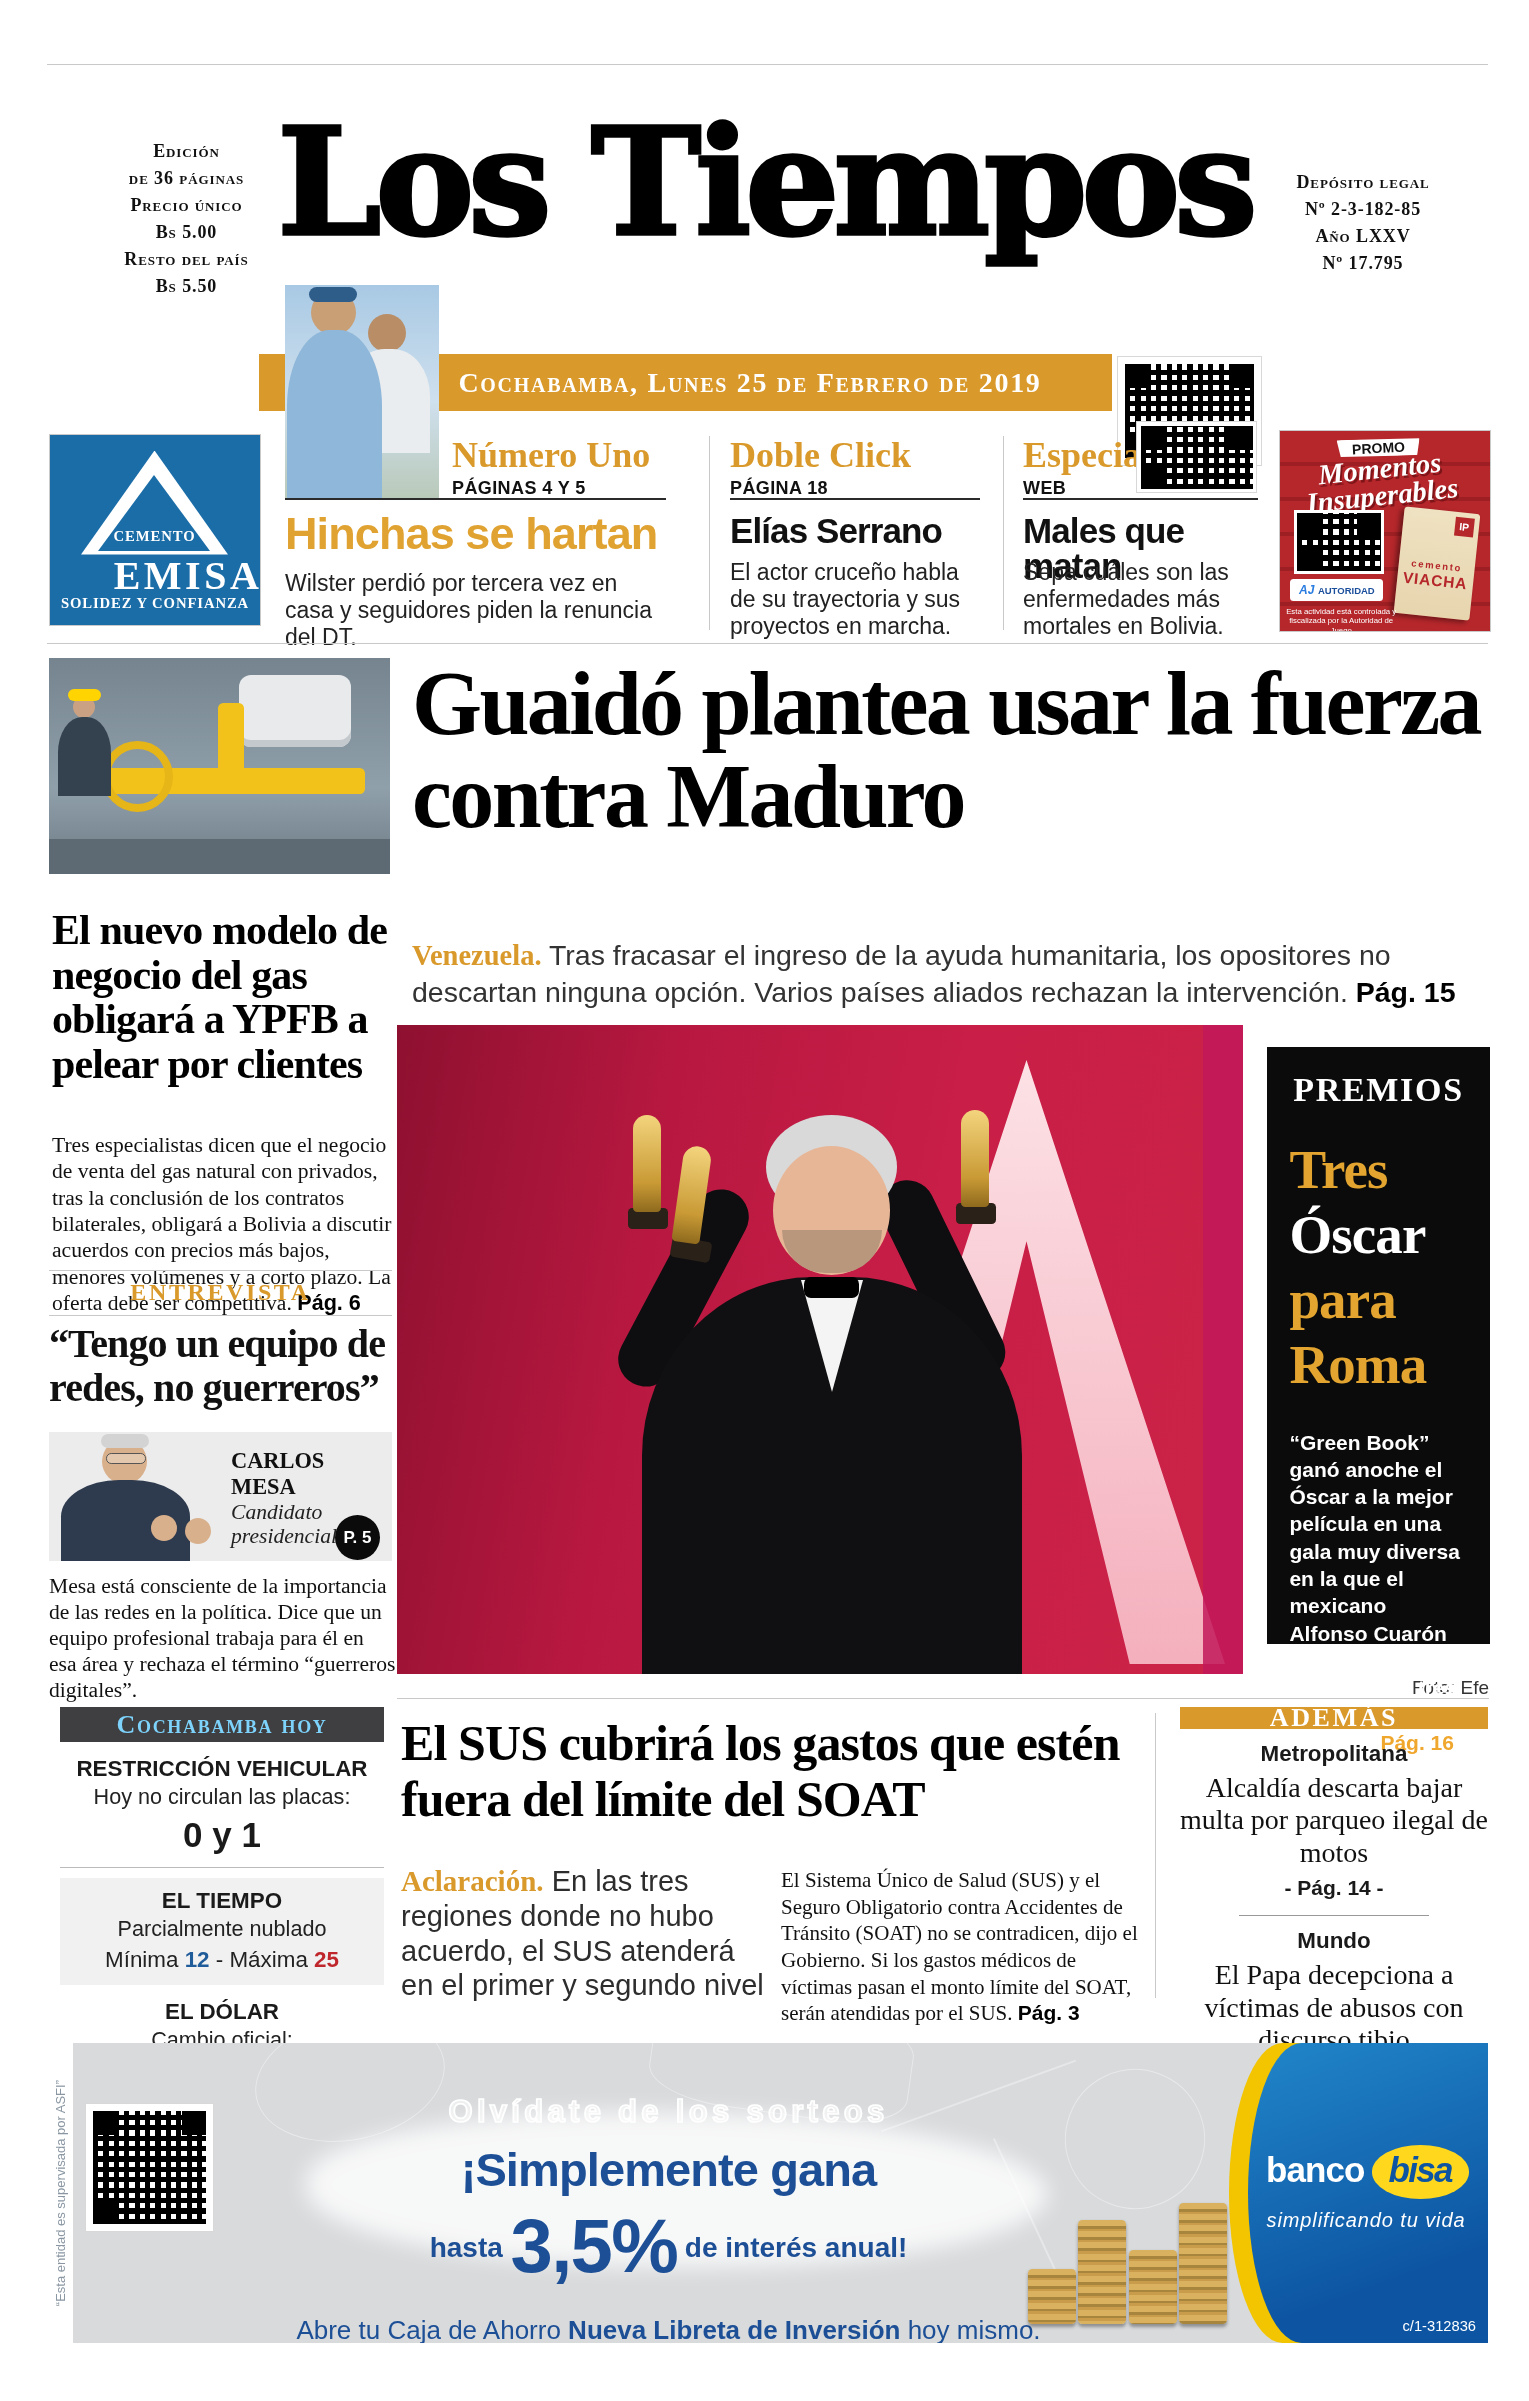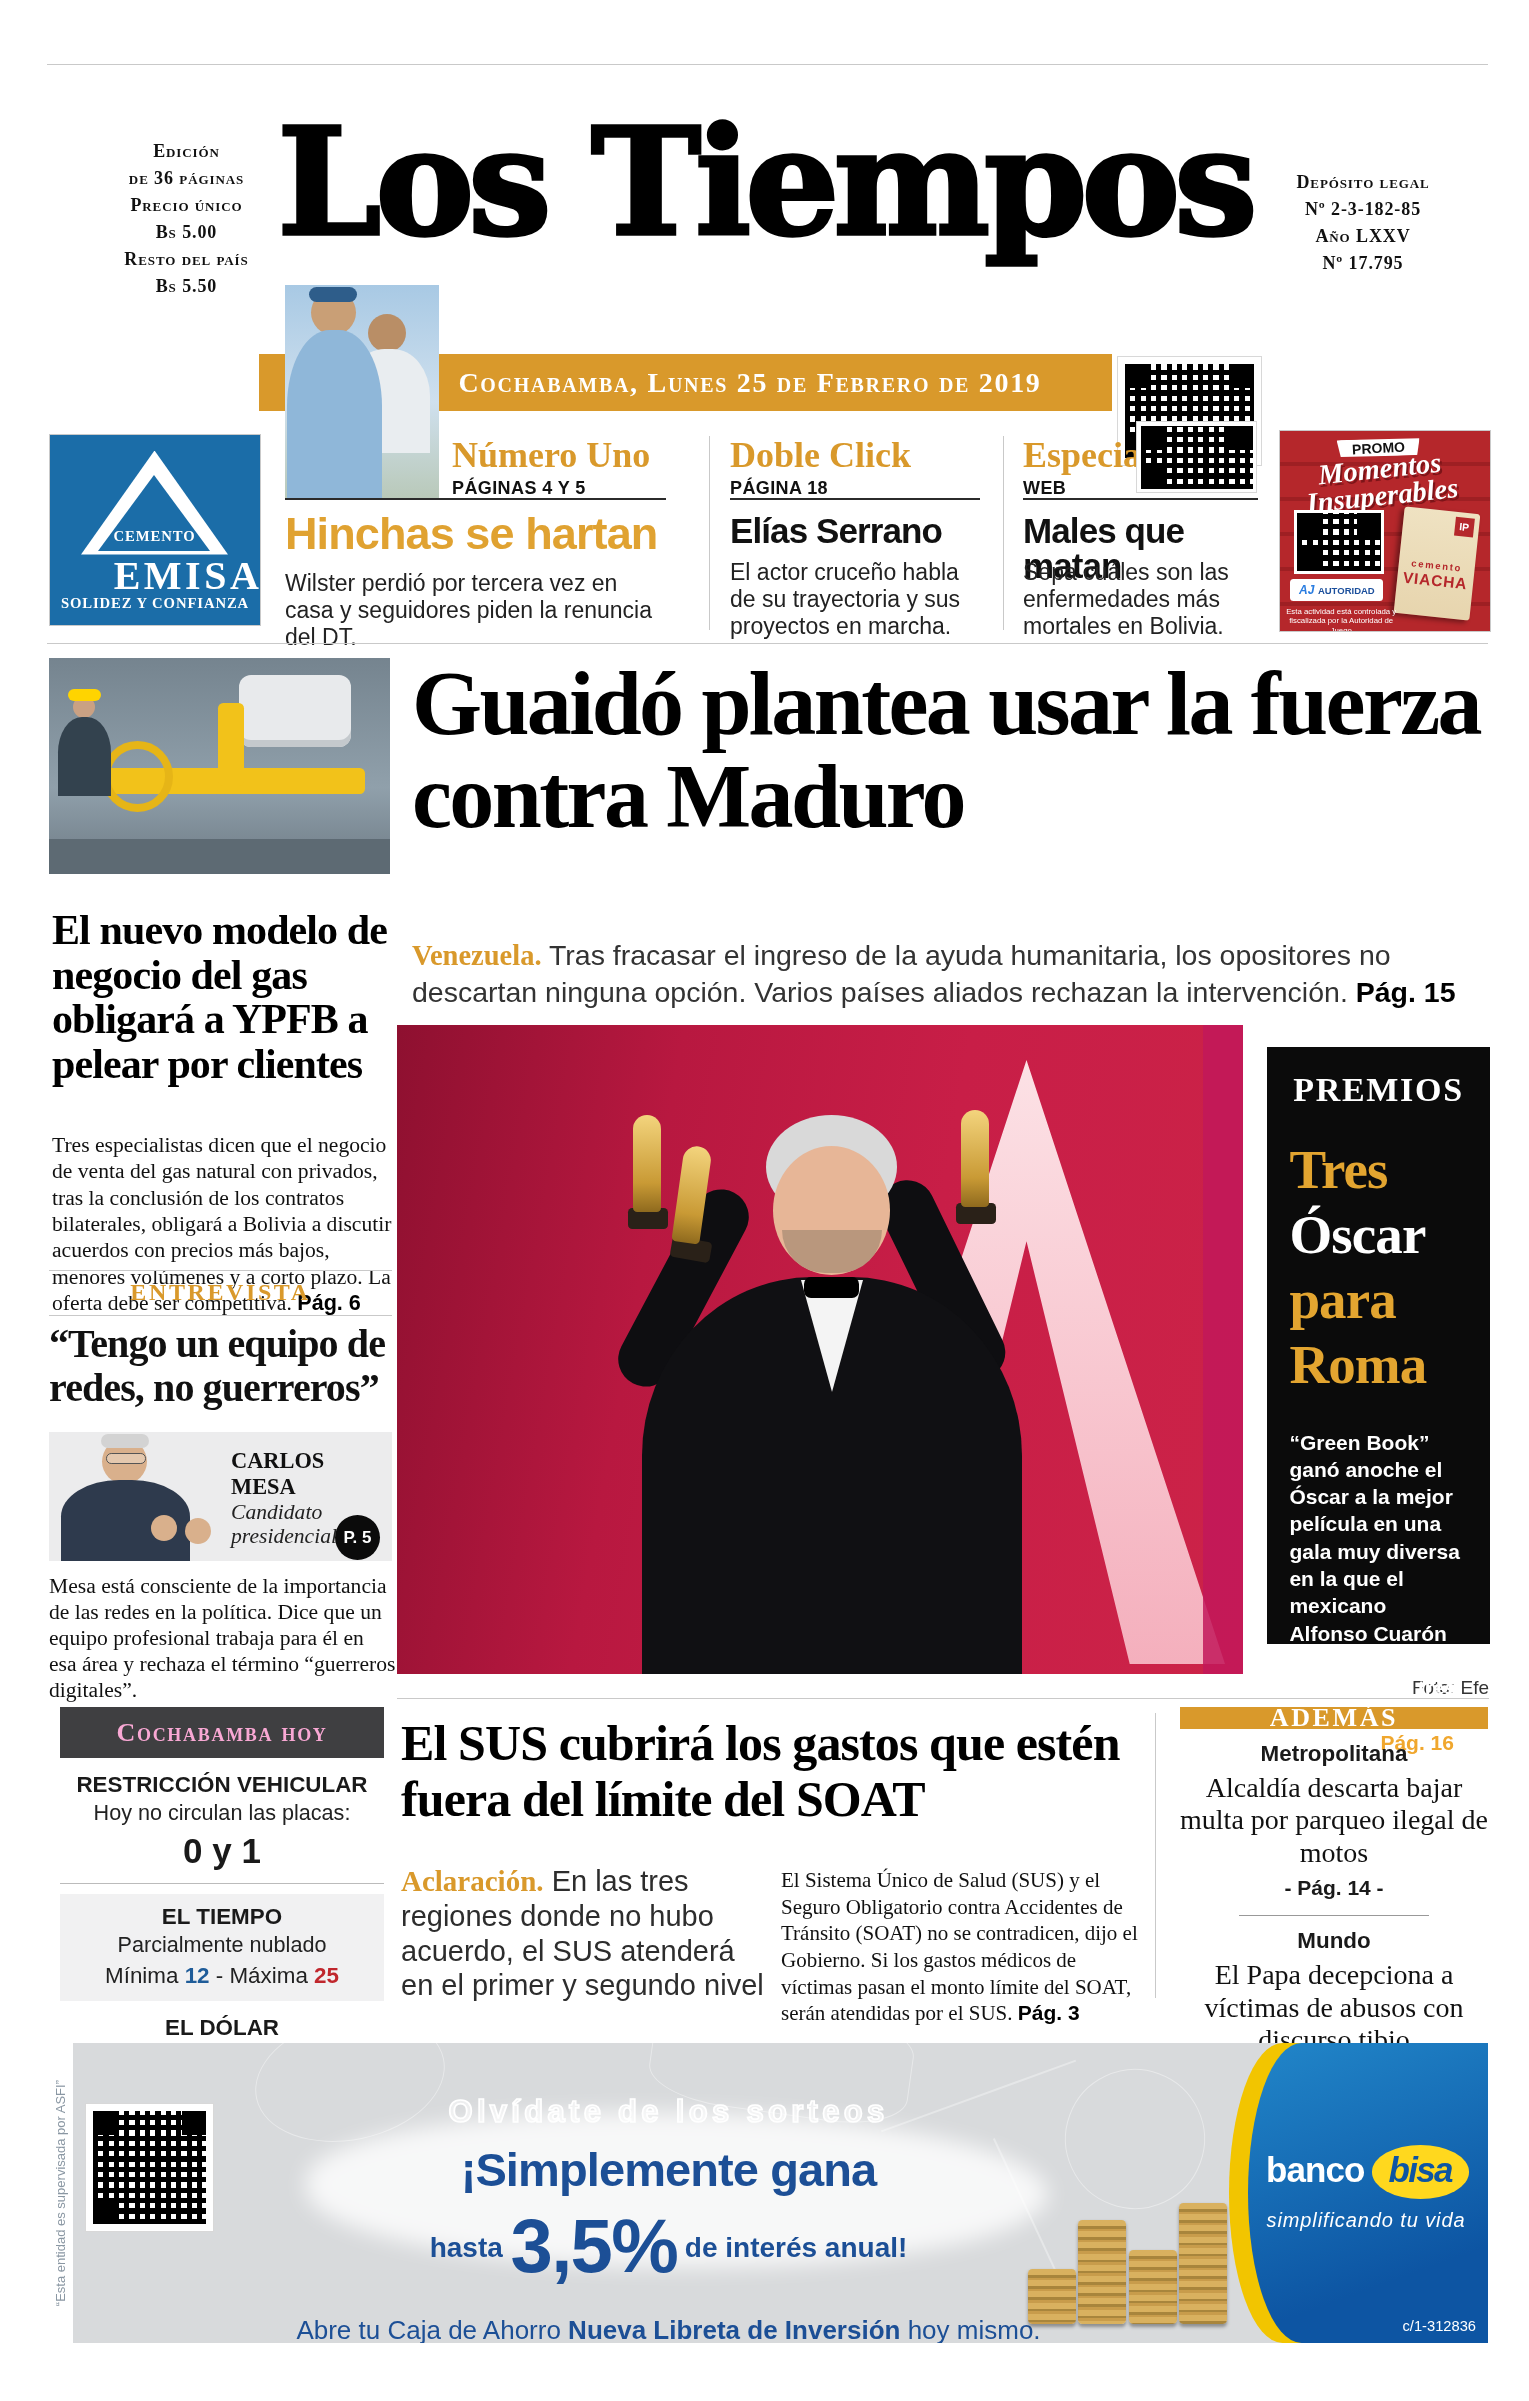--- a/index.html
+++ b/index.html
@@ -128,22 +128,22 @@
   #premios{left:1267px;top:1047px;width:223px;height:597px;background:#0b0b0b;color:#fff;box-sizing:border-box;}
   #premios-label{margin-top:24px;text-align:center;font-family:"Liberation Serif",serif;
     font-weight:900;font-size:34px;letter-spacing:1.7px;}
   #premios-title{margin:29px 0 0 22.4px;font-family:"Liberation Serif",serif;font-weight:900;
     font-size:55px;line-height:1.18;letter-spacing:-0.9px;}
   #premios-body{margin:31px 21px 0 22.4px;font-weight:bold;font-size:21px;line-height:1.3;}
   #premios-body .pg{color:#F0A72E;}
 
   
   #cbba{left:60px;top:1707px;width:324px;text-align:center;}
-  #cbba-header{background:#3f3f41;height:51px;display:flex;align-items:center;justify-content:center;
-    color:#f9a8d4;font-family:"Liberation Serif",serif;font-weight:bold;font-variant:small-caps;
+  #cbba-header{background:#3f3f41;height:35px;display:flex;align-items:center;justify-content:center;
+    color:#7dd3fc;font-family:"Liberation Serif",serif;font-weight:bold;font-variant:small-caps;
     font-size:26px;letter-spacing:1.7px;}
   .cb-title{font-weight:900;font-size:22.4px;margin-top:14px;}
   .cb-sub{font-size:21.6px;color:#222;margin-top:1.7px;}
   .cb-big{font-weight:900;font-size:35px;margin-top:5.2px;}
   #cbba .divider{height:0.9px;background:#bbb;margin:12px 0 0 0;}
   #cbba-weather{background:#f1f1f2;margin-top:10.4px;padding:8.6px 0 12px 0;}
   .minmax b{font-weight:900;}
   .min-blue{color:#1F5C99;} .max-red{color:#C0272D;}
   .cb-rate{font-size:22.4px;margin-top:3.5px;}
   .cb-rate b{font-weight:900;font-size:26px;}

